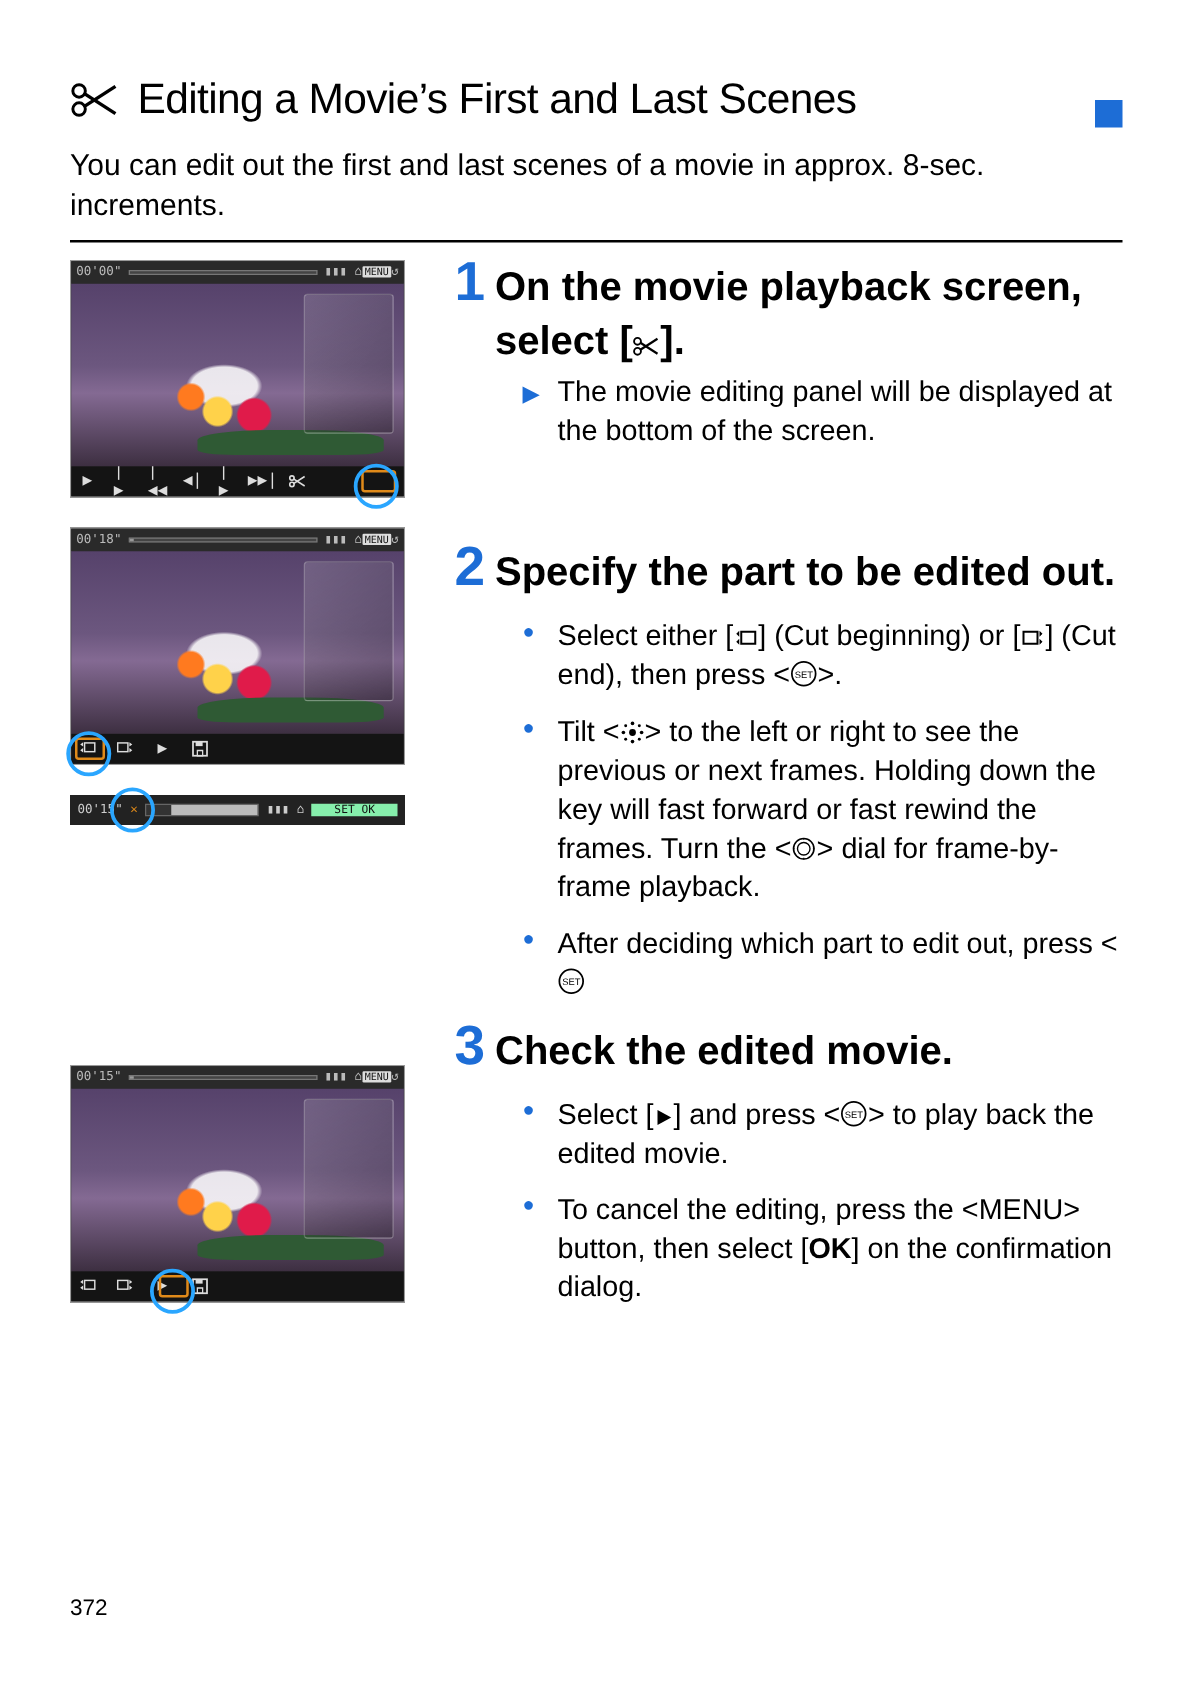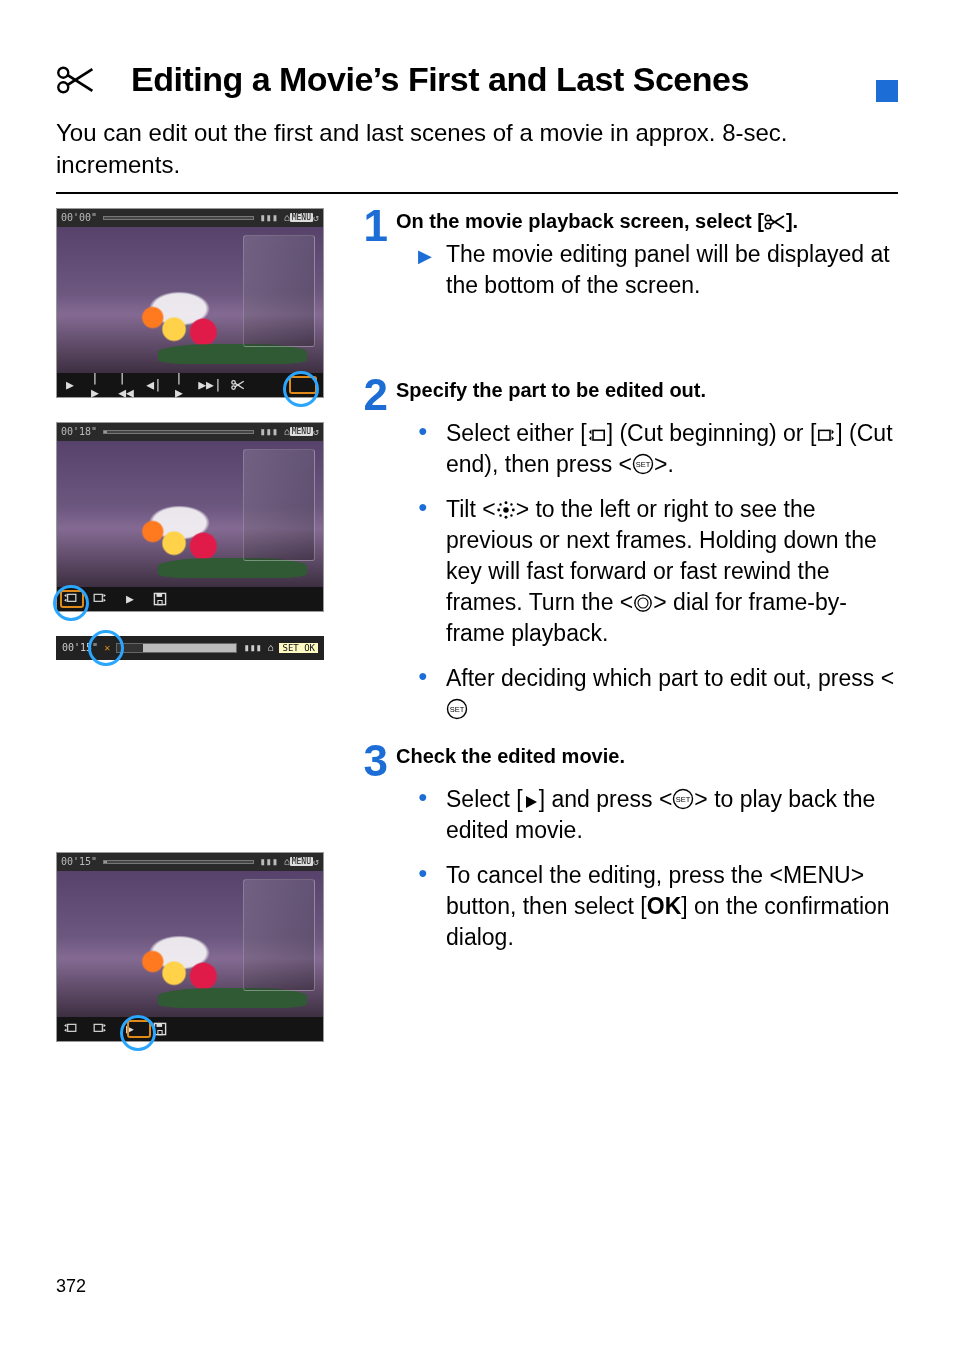--- a/index.html
+++ b/index.html
@@ -14,23 +14,22 @@
   }
   .title-row {
     display: flex;
     align-items: center;
     gap: 14px;
     margin-bottom: 18px;
   }
   .title-row .scissors-icon svg { display: block; }
   .title {
     font-size: 34px;
-    font-weight: bold;
+    font-weight: normal;
     letter-spacing: -0.5px;
-    margin-left: 21px;
   }
   .intro {
     font-size: 24px;
     line-height: 1.35;
     margin-bottom: 10px;
   }
   .hr {
     border: none;
     border-top: 2px solid #000;
     margin: 2px 0 14px 0;
@@ -133,21 +132,21 @@
     gap:6px;
     position:relative;
   }
   .strip .sbar {
     flex:1; height:10px; border:1px solid #666; background:#333; position:relative;
   }
   .strip .sbar .whiteseg {
     position:absolute; right:0; top:0; height:100%; width:78%; background:#bbb;
   }
   .strip .setok {
-    background:#fef9c3; color:#111; font-size:9px; padding:0 3px;
+    background:#86efac; color:#111; font-size:9px; padding:0 18px;
   }
   
   .ring {
     position:absolute; border:3px solid #2aa6ff; border-radius:50%;
     width:36px; height:36px; pointer-events:none;
   }
   .sel-box {
     position:absolute; border:2px solid #e08a1a; border-radius:3px;
     pointer-events:none;
   }
@@ -162,21 +161,21 @@
     font-weight: bold;
     color: #1d6dd6;
     line-height: 0.9;
     margin-top: -2px;
     width: 30px;
     flex-shrink: 0;
     text-align: right;
   }
   .step-body { flex:1; }
   .step-title {
-    font-size: 20px;
+    font-size: 32px;
     font-weight: bold;
     line-height: 1.35;
     margin-bottom: 4px;
   }
   .indent-list {
     padding-left: 22px;
     font-size: 23px;
     line-height: 1.35;
   }
   .il-row {

